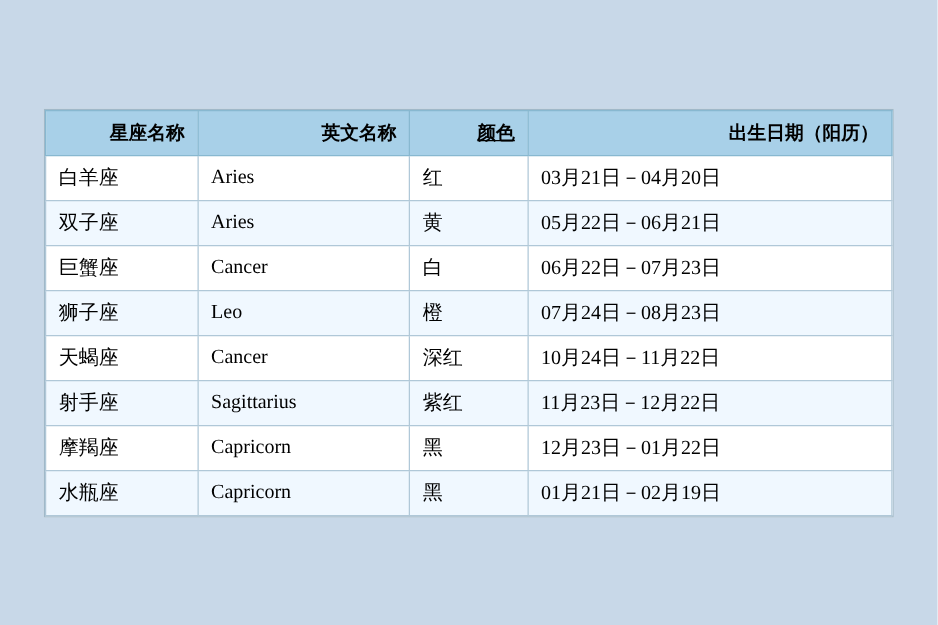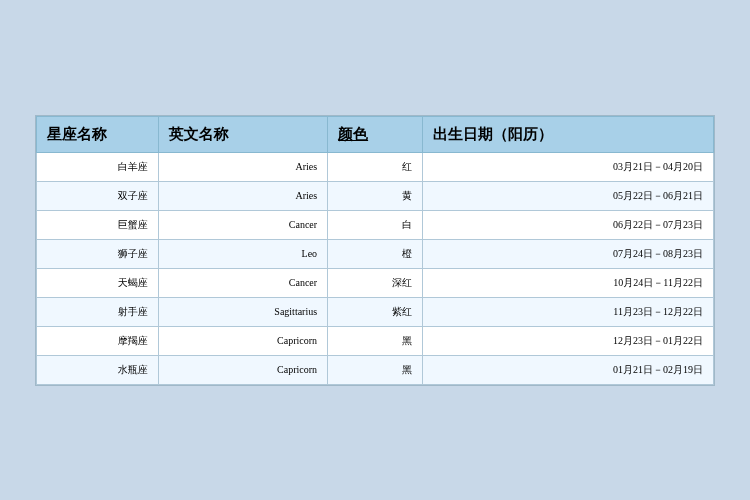--- a/index.html
+++ b/index.html
@@ -21,36 +21,36 @@
     table {
       width: 100%;
       border-collapse: collapse;
     }
     thead tr {
       background-color: #a8d0e8;
     }
     thead th {
       border: 1px solid #88b8d0;
       padding: 8px 10px;
-      text-align: left;
+      text-align: right;
       font-size: 15px;
       font-weight: bold;
       color: #000;
     }
     tbody tr {
       background-color: #ffffff;
     }
     tbody tr:nth-child(even) {
       background-color: #f0f8ff;
     }
     tbody td {
       border: 1px solid #b0c8d8;
       padding: 7px 10px;
-      text-align: right;
-      font-size: 10px;
+      text-align: left;
+      font-size: 16px;
       color: #000;
     }
     .col-chinese { width: 18%; }
     .col-english { width: 25%; }
     .col-color   { width: 14%; text-decoration: underline; }
     .col-date    { width: 43%; }
   </style>
 </head>
 <body>
 

